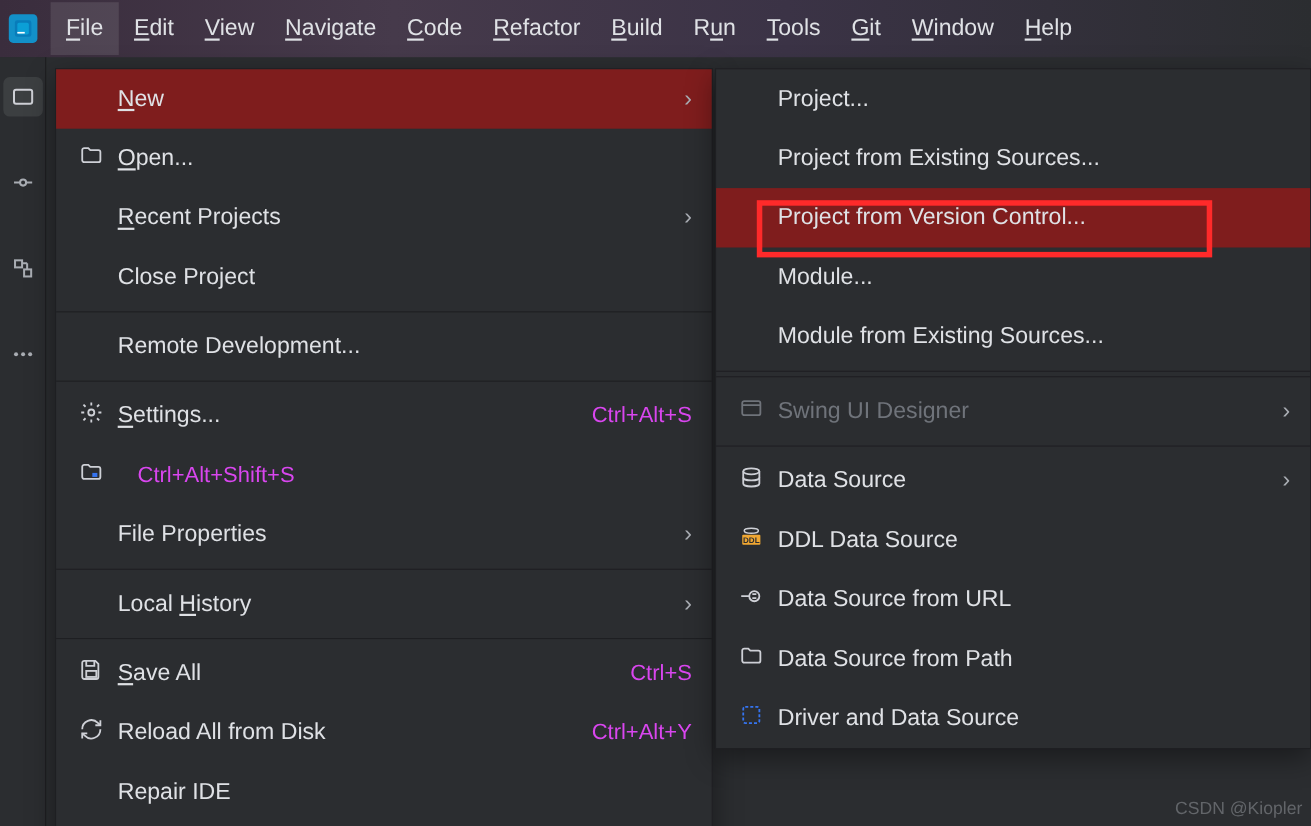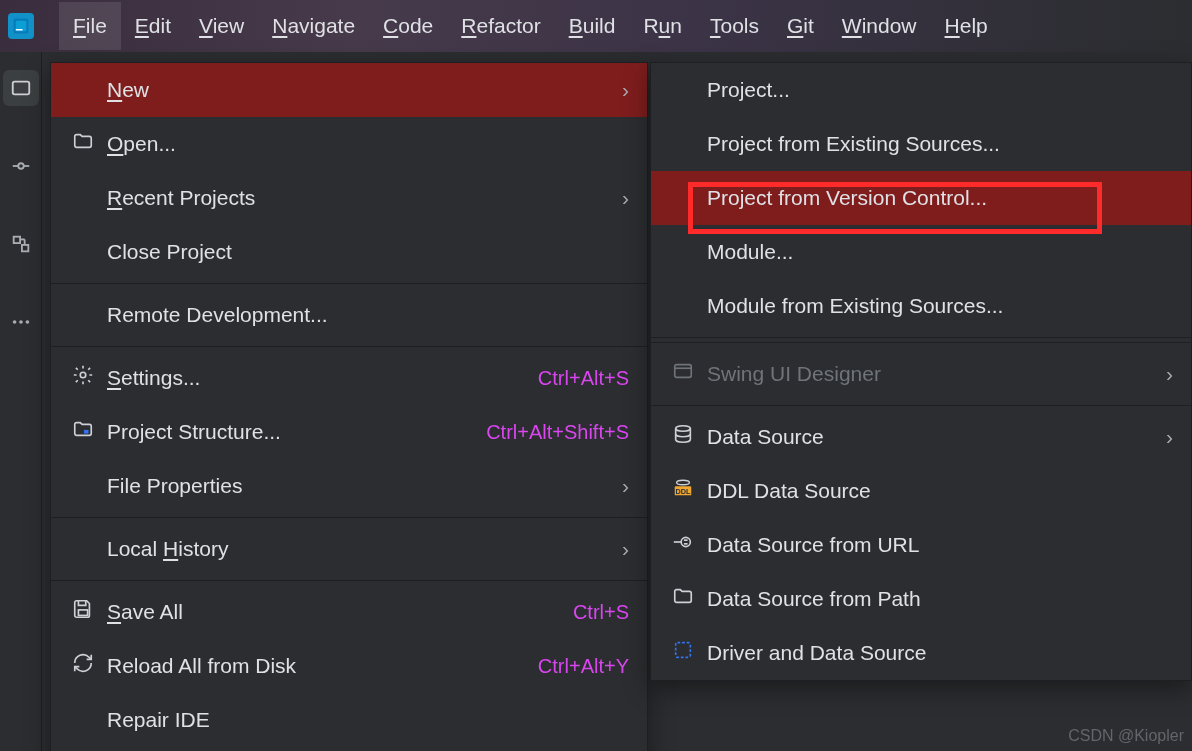--- a/index.html
+++ b/index.html
@@ -29,21 +29,20 @@
       flex-shrink: 0;
     }
     .app-icon svg { width: 18px; height: 18px; }
     .menubar-item {
       padding: 12px 14px;
       cursor: pointer;
       white-space: nowrap;
     }
     .menubar-item.active {
       background: rgba(255,255,255,0.1);
-      margin-left: 13px;
     }
     .mnemonic { text-decoration: underline; text-underline-offset: 3px; }
     .left-rail {
       position: absolute;
       left: 0; top: 52px;
       width: 42px;
       height: calc(100% - 52px);
       background: #2b2d30;
       border-right: 1px solid #1e1f22;
       display: flex;
@@ -197,21 +196,20 @@
     <span class="menu-label"><span class="mnemonic">S</span>ettings...</span>
     <span class="menu-shortcut">Ctrl+Alt+S</span>
   </div>
   <div class="menu-item">
     <span class="menu-icon">
         <svg width="22" height="22" viewBox="0 0 24 24" fill="none" stroke="currentColor" stroke-width="1.8">
           <path d="M3 7a2 2 0 0 1 2-2h4l2 2h8a2 2 0 0 1 2 2v8a2 2 0 0 1-2 2H5a2 2 0 0 1-2-2V7z"></path>
           <rect x="13" y="13" width="5" height="4" fill="#3574f0" stroke="none"></rect>
         </svg>
       </span>
-    <span class="menu-label">Project Structure...</span>
     <span class="menu-shortcut">Ctrl+Alt+Shift+S</span>
   </div>
   <div class="menu-item">
     <span class="menu-spacer"></span>
     <span class="menu-label">File Properties</span>
     <span class="menu-arrow">›</span>
   </div>
   <div class="menu-sep"></div>
   <div class="menu-item">
     <span class="menu-spacer"></span>

